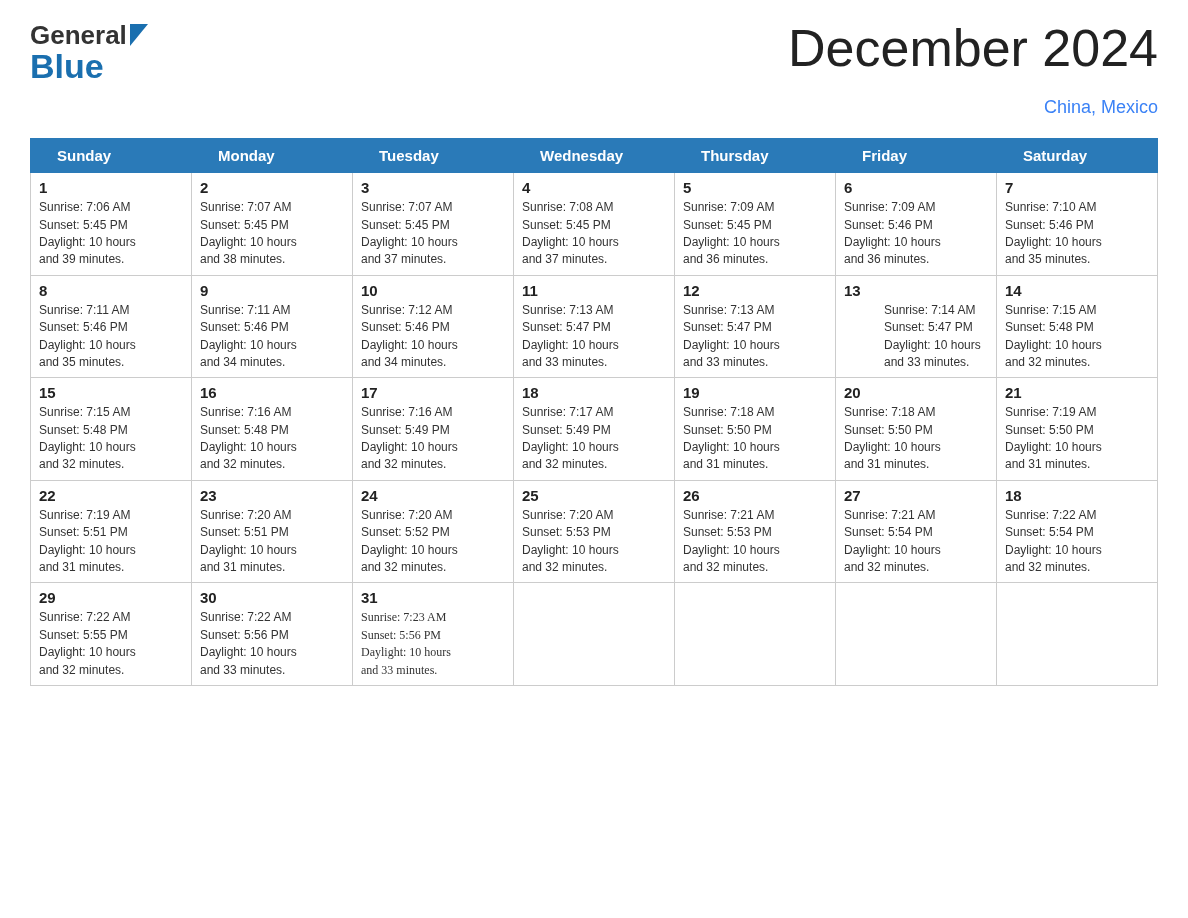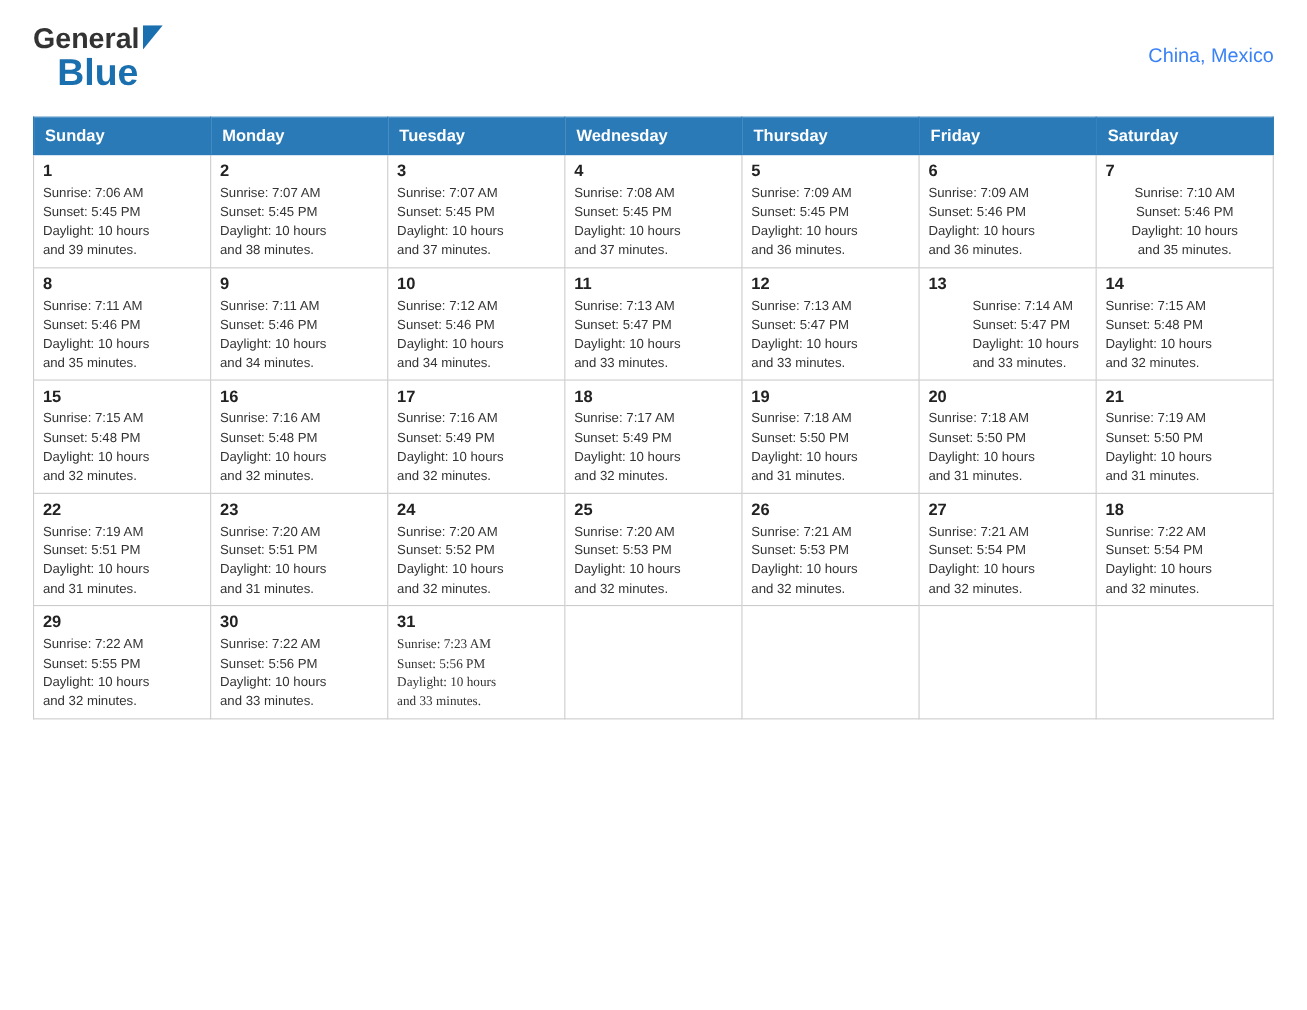--- a/index.html
+++ b/index.html
@@ -12,21 +12,21 @@
     }
     .header-area {
       display: flex;
       justify-content: space-between;
       align-items: flex-start;
       margin-bottom: 20px;
     }
     .logo {
       display: flex;
       flex-direction: column;
-      align-items: center;
+      align-items: flex-start;
     }
     .title-area {
       text-align: right;
     }
     .month-title {
       font-size: 52px;
       font-weight: 300;
       color: #222;
       line-height: 1.1;
     }
@@ -38,21 +38,21 @@
     .calendar {
       width: 100%;
       border-collapse: collapse;
       border: 1px solid #ccc;
     }
     .calendar th {
       background-color: #2a7ab8;
       color: #fff;
       font-size: 15px;
       font-weight: 600;
-      padding: 8px 10px;
+      padding: 8px 26px;
       text-align: left;
       border: 1px solid #2a7ab8;
     }
     .calendar td {
       border: 1px solid #ccc;
       vertical-align: top;
       padding: 6px 8px;
       width: calc(100% / 7);
       min-height: 90px;
       font-size: 12.5px;
@@ -84,20 +84,21 @@
 
       <span style="display:inline-block;margin-left:3px;margin-top:2px;">
         <svg width="18" height="22" viewBox="0 0 18 22">
           <polygon points="0,0 18,0 0,22" fill="#1a6faf"></polygon>
         </svg>
       </span>
     </div>
     <div style="font-size:34px;font-weight:bold;color:#1a6faf;margin-top:-4px;">Blue</div>
   </div>
   <div class="title-area">
+    <div class="month-title">December 2024</div>
     <div class="location">China, Mexico</div>
   </div>
 </div>
 
 <table class="calendar">
   <thead>
     <tr>
     <th>Sunday</th>
         <th>Monday</th>
         <th>Tuesday</th>
@@ -146,21 +147,21 @@
         </td>
         <td>
           <span class="day-num">6</span>
           <div class="day-info" style="white-space: pre-line;">Sunrise: 7:09 AM
 Sunset: 5:46 PM
 Daylight: 10 hours
 and 36 minutes.</div>
         </td>
         <td>
           <span class="day-num">7</span>
-          <div class="day-info" style="white-space: pre-line; text-align: center;">Sunrise: 7:10 AM
+          <div class="day-info" style="white-space: pre-line;">Sunrise: 7:10 AM
 Sunset: 5:46 PM
 Daylight: 10 hours
 and 35 minutes.</div>
         </td>
       </tr>
       <tr>
         <td>
           <span class="day-num">8</span>
           <div class="day-info" style="white-space: pre-line;">Sunrise: 7:11 AM
 Sunset: 5:46 PM

